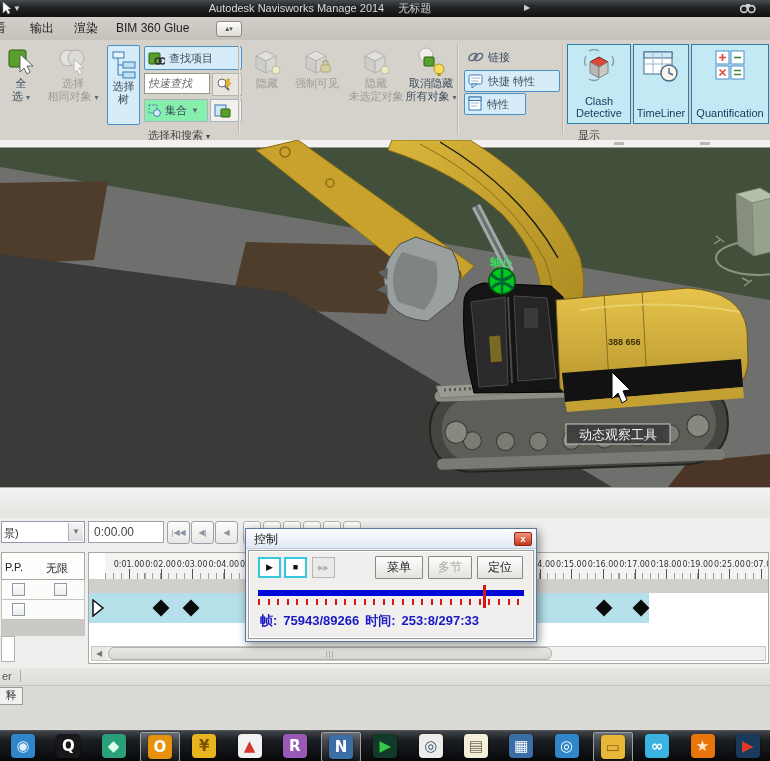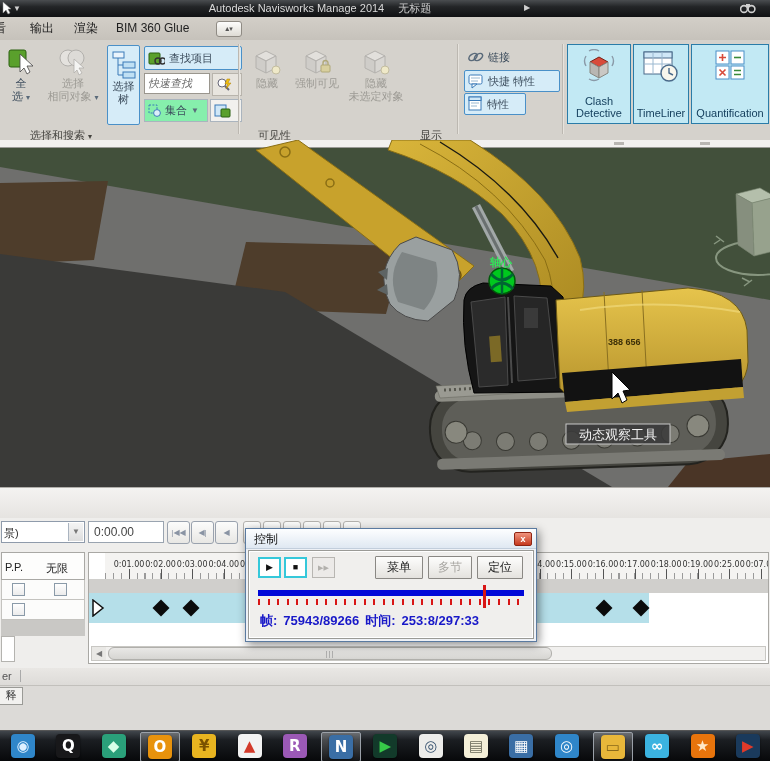--- a/index.html
+++ b/index.html
@@ -30,21 +30,21 @@
     padding:0 4px;white-space:nowrap;}
   .collapsebtn{position:absolute;left:216px;top:4px;width:24px;height:14px;border:1px solid #8f8b84;
     border-radius:3px;background:linear-gradient(#fdfdfc,#dedbd4);text-align:center;
     font-size:8px;line-height:13px;color:#555;}
   .collapsebtn .mini{font-size:7px;}
 
   
   .ribbon{position:absolute;left:0;top:40px;width:770px;height:100px;background:#d5d2cc;
     border-bottom:1px solid #b8b5ae;}
   .rdiv{position:absolute;top:4px;height:90px;width:1px;background:#bcb8b1;border-right:1px solid #e6e3dd;}
-  .grouplabel{position:absolute;top:88px;font-size:11px;color:#44433f;text-align:left;white-space:nowrap;}
+  .grouplabel{position:absolute;top:88px;font-size:11px;color:#44433f;text-align:right;white-space:nowrap;}
   .rbtn{position:absolute;display:flex;flex-direction:column;align-items:center;
     font-size:11px;color:#3c4c5c;text-align:center;line-height:13px;}
   .rbtn .lbl{white-space:nowrap;}
   .rbtn.disabled{color:#9c9a94;}
   .hl{background:#d6ecf8;border:1px solid #4a90c8;border-radius:2px;}
   .rowbtn{position:absolute;display:flex;align-items:center;gap:4px;font-size:11px;
     color:#3c4c5c;padding:0 3px;white-space:nowrap;}
   .bigcyan{position:absolute;top:4px;height:80px;background:#c2e9f4;border:1px solid #2a7ca8;
     display:flex;flex-direction:column;align-items:center;justify-content:space-between;
     padding:4px 1px;box-sizing:border-box;font-size:11px;color:#16405e;line-height:12px;text-align:center;}
@@ -269,23 +269,32 @@
       <svg width="30" height="30">
         <polygon points="4,9 14,4 24,9 14,14" fill="#e2e0dc" stroke="#b4b2ae"></polygon>
         <polygon points="4,9 14,14 14,26 4,21" fill="#cfcdc9" stroke="#b4b2ae"></polygon>
         <polygon points="24,9 14,14 14,26 24,21" fill="#d8d6d2" stroke="#b4b2ae"></polygon>
         <circle cx="24" cy="23" r="4" fill="#efe9c8" stroke="#c2bca0"></circle>
       </svg>
       <span class="lbl">隐藏</span>
       <span class="lbl">未选定对象</span>
     </div>
 
+    <div class="rbtn" style="left:407px;top:7px;width:48px;height:78px">
+      <svg width="30" height="30">
+        <circle cx="10" cy="8" r="7" fill="#f0eeea" stroke="#b4b2ae"></circle>
+        <rect x="8" y="10" width="10" height="9" rx="1" fill="#5aa02c" stroke="#2a6010"></rect>
+        <circle cx="23" cy="22" r="5" fill="#f6de5a" stroke="#b09418"></circle>
+        <rect x="21.5" y="26" width="3" height="3" fill="#b09418"></rect>
+      </svg>
+      <span class="lbl">取消隐藏</span>
+      <span class="lbl"><span>所有对象</span> <span class="dd-arrow">▾</span></span>
+    </div>
 
     <div class="rdiv" style="left:457px"></div>
-    <div class="grouplabel" style="left:258px;width:180px">可见性</div>
 
     <div class="rowbtn" style="left:464px;top:7px;width:70px;height:20px">
       <svg width="17" height="14">
         <ellipse cx="6" cy="7" rx="4.6" ry="2.8" fill="none" stroke="#5a6a7a" stroke-width="1.6" transform="rotate(-35 6 7)"></ellipse>
         <ellipse cx="11.5" cy="7" rx="4.6" ry="2.8" fill="none" stroke="#5a6a7a" stroke-width="1.6" transform="rotate(-35 11.5 7)"></ellipse>
       </svg>
       <span>链接</span>
     </div>
 
     <div class="rowbtn hl" style="left:464px;top:30px;width:88px;height:20px">

